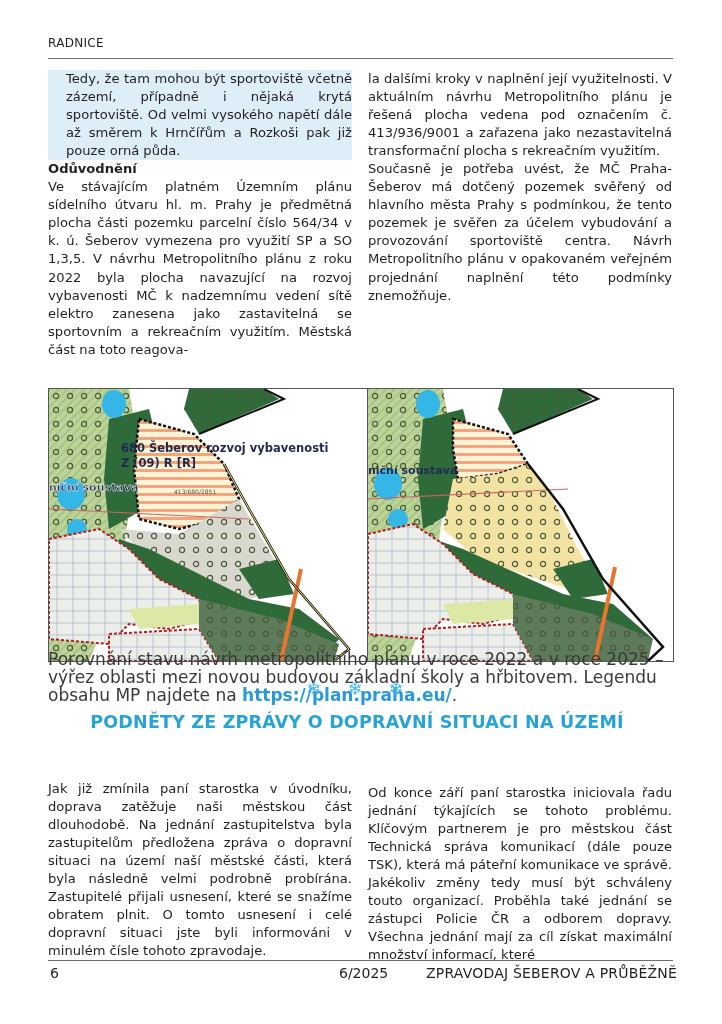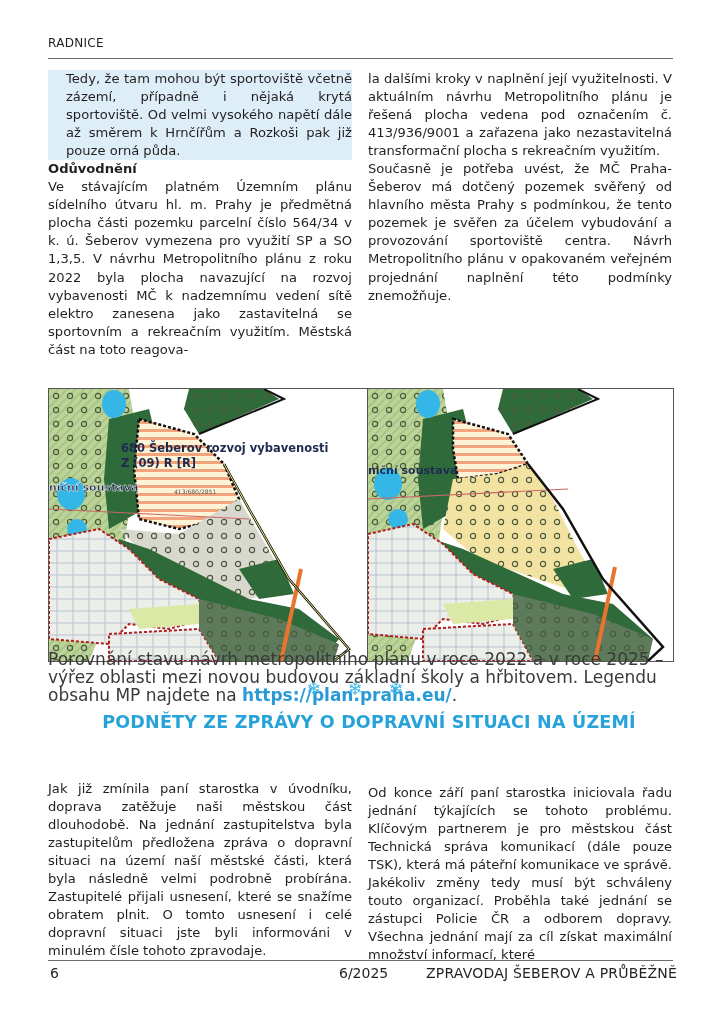--- a/index.html
+++ b/index.html
@@ -30,21 +30,21 @@
   .caption {
     position: absolute; left: 48px; top: 650px; width: 630px;
     font-size: 17px; line-height: 18px; color: #3a3a3a;
   }
   .caption .link { color: #2a9ad6; font-weight: bold; }
 
   .ornament { position: absolute; left: 0; width: 722px; top: 678px; text-align: center; color: #3fb6e8; font-size: 18px; letter-spacing: 12px; }
   .ornament span { display: inline-block; margin: 0 7px; }
 
   .section-title {
-    position: absolute; left: 48px; top: 710px; width: 642px; text-align: center;
+    position: absolute; left: 36px; top: 710px; width: 642px; text-align: center;
     color: #27a3da; font-weight: bold; font-size: 17.5px; line-height: 25px; letter-spacing: 0.2px;
   }
 
   .col-left-bot { left: 48px; top: 780px; }
   .col-right-bot { left: 368px; top: 784px; }
 
   .foot-rule { position: absolute; left: 48px; top: 960px; width: 625px; height: 1px; background: #6d6d6d; }
   .foot { position: absolute; top: 965px; font-size: 14px; color: #231f20; }
   .foot-page { left: 50px; }
   .foot-issue { left: 339px; }

